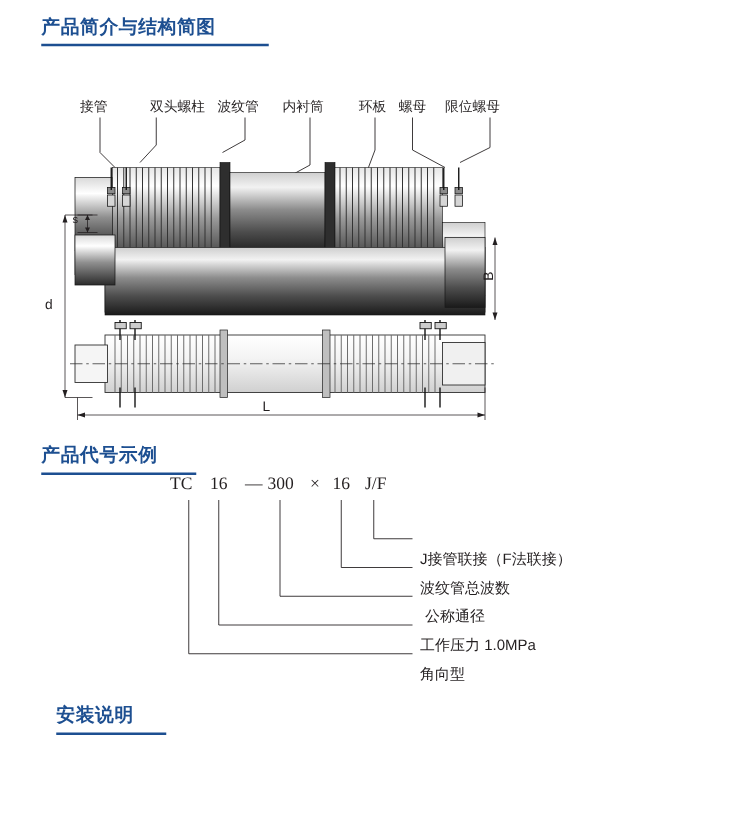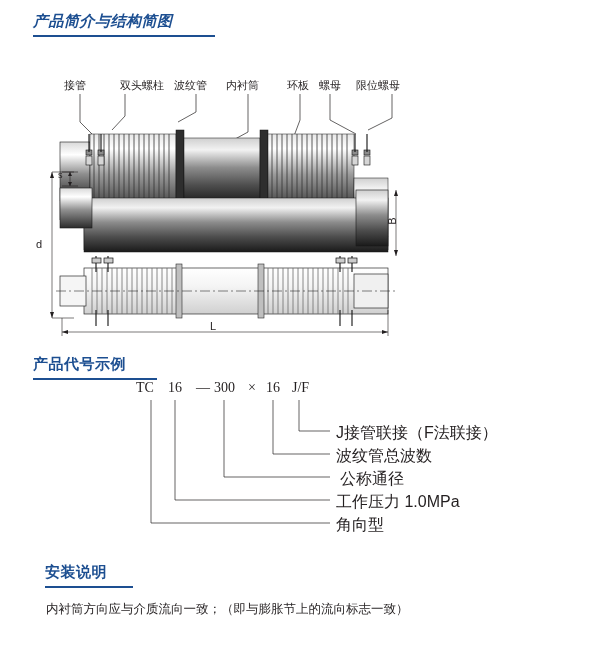--- a/index.html
+++ b/index.html
@@ -15,21 +15,21 @@
     color:#1d4f91;
     font-size:15px;
     font-weight:bold;
     letter-spacing:0.5px;
   }
   .underline {
     height:2px;
     background:#1d4f91;
     margin-top:4px;
   }
-  #sec1 { position:absolute; left:33px; top:12px; width:190px;font-style:italic; }
+  #sec1 { position:absolute; left:33px; top:12px; width:190px; }
   #sec1 .underline { width:182px; }
   #sec2 { position:absolute; left:33px; top:355px; width:150px; }
   #sec2 .underline { width:124px; }
   #sec3 { position:absolute; left:33px; top:563px; width:120px;margin-left:12px; }
   #sec3 .underline { width:88px; }
 
   
   #drawing { position:absolute; left:0; top:60px; width:496px; height:290px; }
   .lbl { position:absolute; font-size:11px; color:#231f20; white-space:nowrap; }
   .lbl-v { position:absolute; font-size:11px; color:#231f20; }
@@ -38,23 +38,24 @@
   #code { position:absolute; left:0; top:378px; width:600px; height:180px; }
   .code-part {
     position:absolute;
     font-family:"Liberation Serif", serif;
     font-size:14px;
     color:#231f20;
     white-space:nowrap;
   }
   .code-desc {
     position:absolute;
-    font-size:16px;
+    font-size:12px;
     color:#231f20;
     white-space:nowrap;
+    margin-top:16px;
   }
 
   
   #install { position:absolute; left:46px; top:600px; width:520px; }
   #install p {
     margin:0 0 6px 0;
     font-size:12.5px;
     line-height:18px;
     color:#231f20;
   }
@@ -330,14 +331,13 @@
   <span class="code-desc" style="left:336px; top:114px;">工作压力 1.0MPa</span>
   <span class="code-desc" style="left:336px; top:137px;">角向型</span>
 </div>
 
 <div id="sec3">
   <div class="section-title">安装说明</div>
   <div class="underline"></div>
 </div>
 
 <div id="install">
-  <p>内衬筒方向应与介质流向一致；（即与膨胀节上的流向标志一致）</p>
 </div>
 
 </body></html>

